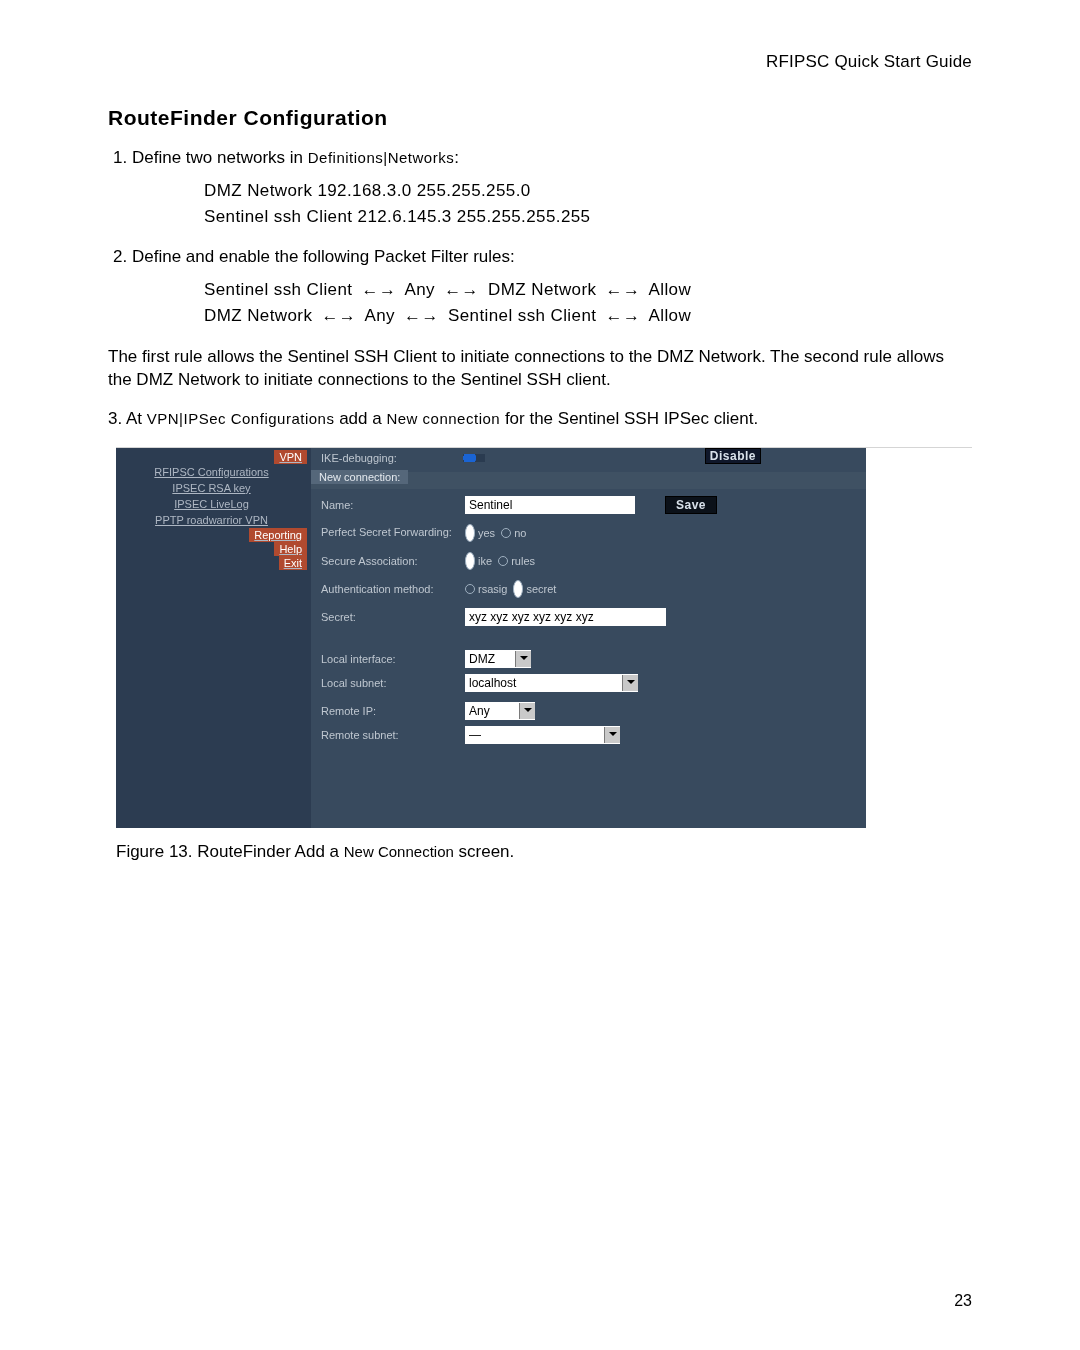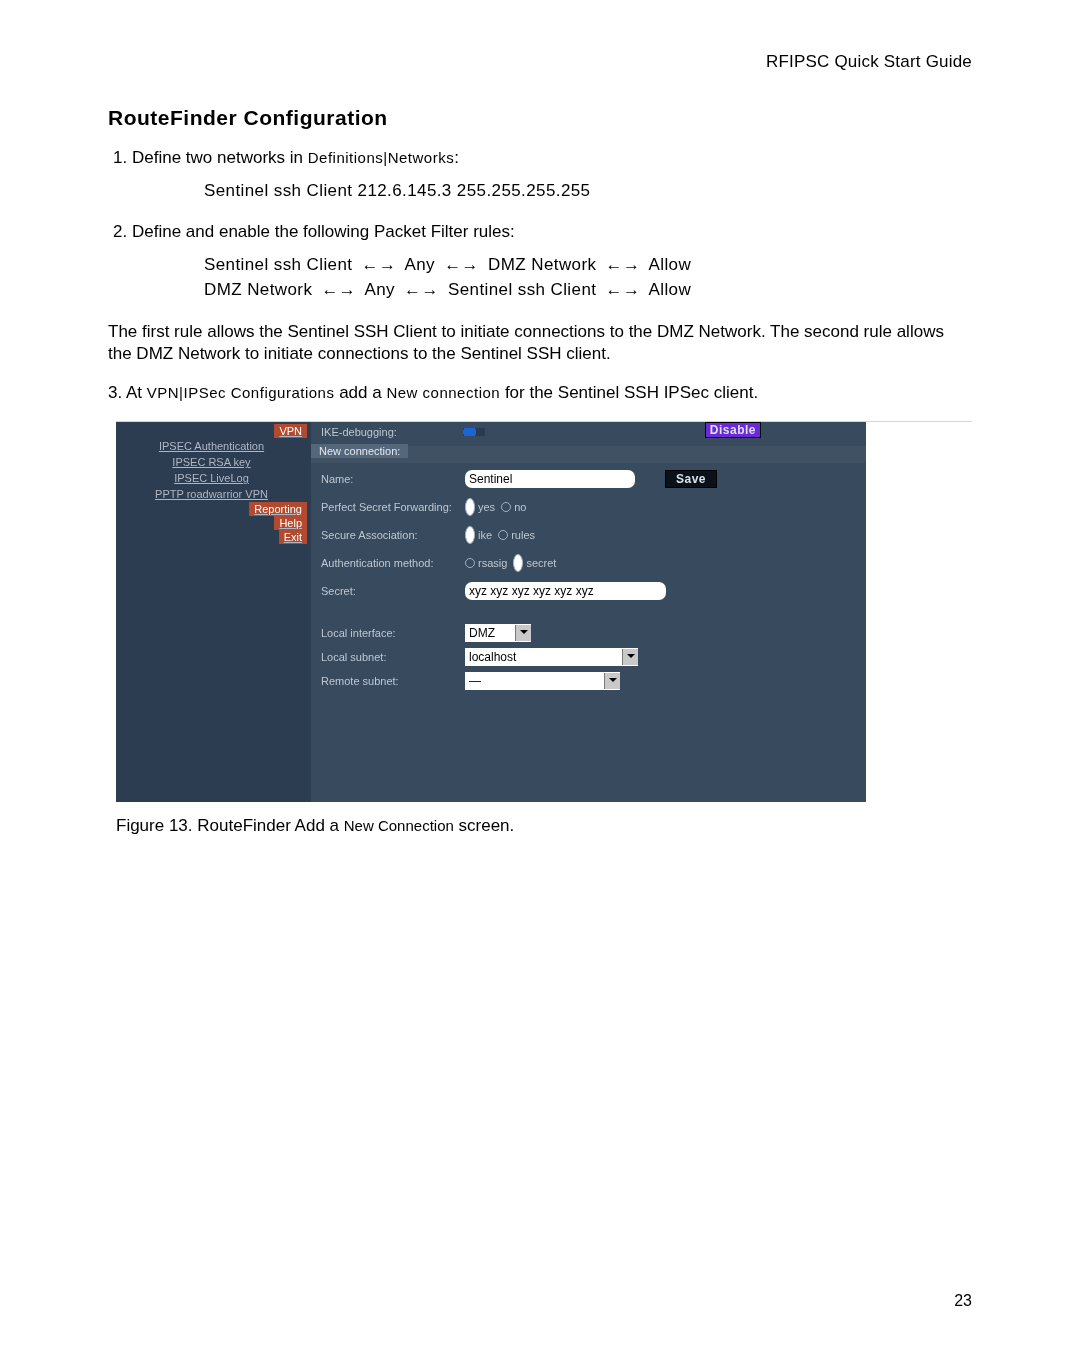--- a/index.html
+++ b/index.html
@@ -27,49 +27,50 @@
     
     .shot { width: 750px; height: 380px; display: flex; font-family: Tahoma, Verdana, sans-serif; color: #fff; }
     .shot * { box-sizing: border-box; }
     .side { width: 195px; background: #2c3c51; font-size: 11px; text-align: right; padding: 2px 4px 4px 4px; color: #aeb7c3; }
     .side .item { padding: 1px 4px 1px 0; line-height: 14px; }
     .side .hl { background: #b14a2f; color: #fff; display: inline-block; padding: 0 5px; margin-left: auto; }
     .side .row { display:flex; justify-content:center;text-decoration:underline; }
     .main { flex: 1; background: #384a5e; position: relative; font-size: 11px; }
     .bar { position: absolute; left: 10px; right: 10px; top: 2px; height: 16px; display:flex; align-items:center; color:#bfc7d0; }
     .bar .led { display:inline-block; width:22px; height:8px; background: radial-gradient(circle at 30% 50%, #1a64d4 0 40%, #2a3b50 41% 100%); margin-left: 66px; }
-    .btn-dis { position:absolute; right: 105px; top: 0; font-weight: bold; background:#6d28d9; color:#d9e1ea; font-size:12px; padding:0 4px; border:1px solid #000; letter-spacing:.5px; }
+    .btn-dis { position:absolute; right: 105px; top: 0; font-weight: bold; background:#0f172a; color:#d9e1ea; font-size:12px; padding:0 4px; border:1px solid #000; letter-spacing:.5px; }
     .tabstrip { position:absolute; left:0; right:0; top:24px; height:17px; background:#3f5163; }
     .tab { position:absolute; left:0; top:22px; background:#55677a; color:#e4e9ee; font-size:11px; padding:1px 8px; }
     .form { position:absolute; left:10px; right:10px; top:48px; color:#bfc7d0; }
     .frow { display:flex; align-items:center; margin-bottom:10px; }
     .flabel { width:144px; }
     .radio { display:inline-block; width:10px; height:10px; border-radius:50%; border:1px solid #9fb0c0; margin-right:3px; vertical-align:middle; }
     .radio.sel::after { content:""; display:block; width:6px; height:6px; border-radius:50%; background:#cfd8e2; margin:2px; }
-    .inp { background:#fff; color:#000; height:18px; padding:0 4px; font-family: Tahoma, Verdana, sans-serif; font-size:12px; display:inline-flex; align-items:center;border-radius:7px; }
+    .inp { background:#fff; color:#000; height:18px; padding:0 4px; font-family: Tahoma, Verdana, sans-serif; font-size:12px; display:inline-flex; align-items:center; }
     .sel { background:#fff; color:#000; height:18px; display:inline-flex; align-items:center; padding:0 0 0 4px; font-size:12px; }
     .sel .seltxt { padding-right:20px; }
     .sel .drop { width:16px; height:16px; background:#c9c9c9; border-left:1px solid #7a7a7a; position:relative; }
     .sel .drop::after { content:""; position:absolute; left:4px; top:5px; border:4px solid transparent; border-top-color:#000; }
     .save { background:#0b1119; color:#d9e1ea; font-weight:bold; font-size:12px; padding:1px 10px; border:1px solid #000; letter-spacing:.5px; margin-left: 30px; }
     .shot-outer { border-top:1px solid #d5d5d5; padding-top:0; }
     .gap { height: 14px; }
   </style>
 </head>
 <body>
 
 <div class="page">
   <div class="running-header">RFIPSC Quick Start Guide</div>
 
   <h2 class="sec-title">RouteFinder Configuration</h2>
 
   <ol class="steps">
     <li>
       <span>Define two networks in </span><span class="definitions">Definitions|Networks</span><span>:</span>
       <div class="codeblock mono-ish">
+        <div>DMZ Network   192.168.3.0  255.255.255.0</div>
         <div>Sentinel ssh Client  212.6.145.3  255.255.255.255</div>
       </div>
     </li>
     <li>
       <span>Define and enable the following Packet Filter rules:</span>
       <div class="codeblock rules mono-ish">
         <div>
           <span>Sentinel ssh Client</span>
           <span class="arrow">←→</span>
           <span>Any</span>
@@ -99,21 +100,21 @@
 
   <div class="fig-wrap">
     <div class="shot-outer">
     <div class="shot">
 
       <div class="side">
         <div class="row">
               <span class="item hl">VPN</span>
             </div>
         <div class="row">
-              <span class="item">IPSEC Authentication</span>
+              <span class="item">RFIPSC Configurations</span>
             </div>
         <div class="row">
               <span class="item">IPSEC RSA key</span>
             </div>
         <div class="row">
               <span class="item">IPSEC LiveLog</span>
             </div>
         <div class="row">
               <span class="item">PPTP roadwarrior VPN</span>
             </div>
@@ -167,20 +168,27 @@
             <span class="flabel">Local interface:</span>
             <span class="sel">
                   <span class="seltxt">DMZ</span>
                   <span class="drop"></span>
                 </span>
           </div>
           <div class="frow" style="margin-top:-4px">
             <span class="flabel">Local subnet:</span>
             <span class="sel" style="width:173px; justify-content:space-between">
                   <span class="seltxt">localhost</span>
+                  <span class="drop"></span>
+                </span>
+          </div>
+          <div class="frow" style="margin-top:10px">
+            <span class="flabel">Remote IP:</span>
+            <span class="sel" style="width:70px; justify-content:space-between">
+                  <span class="seltxt">Any</span>
                   <span class="drop"></span>
                 </span>
           </div>
           <div class="frow" style="margin-top:-4px">
             <span class="flabel">Remote subnet:</span>
             <span class="sel" style="width:155px; justify-content:space-between">
                   <span class="seltxt">—</span>
                   <span class="drop"></span>
                 </span>
           </div>

